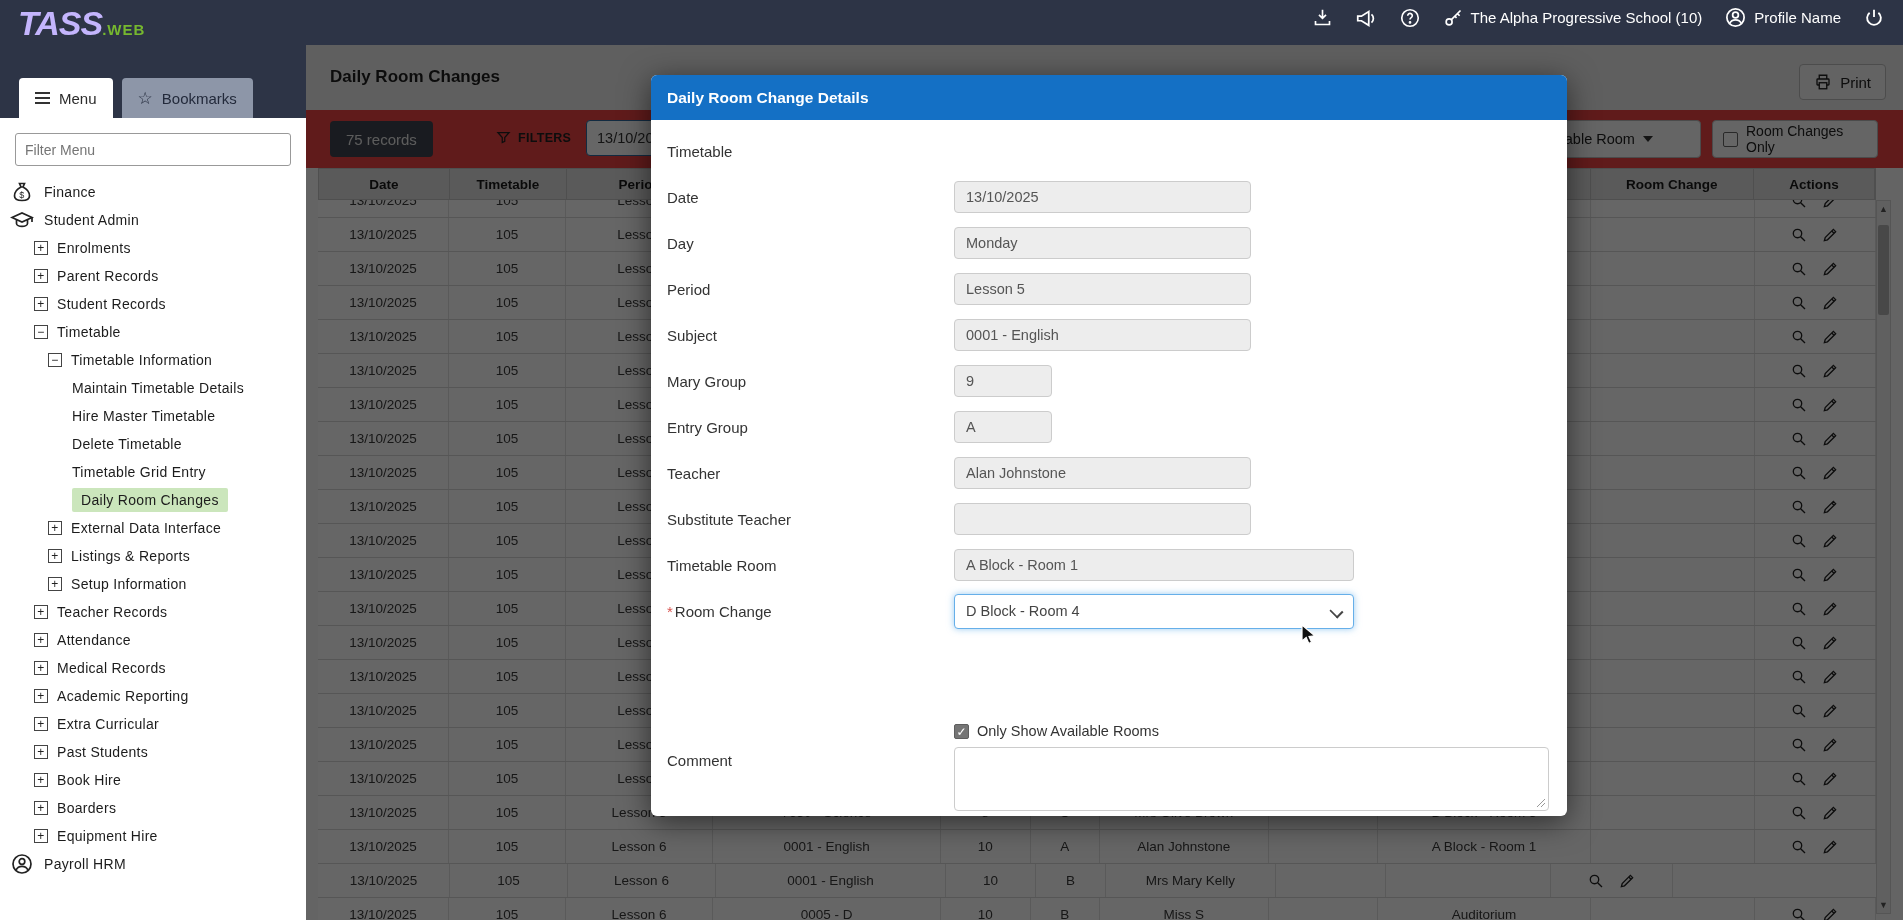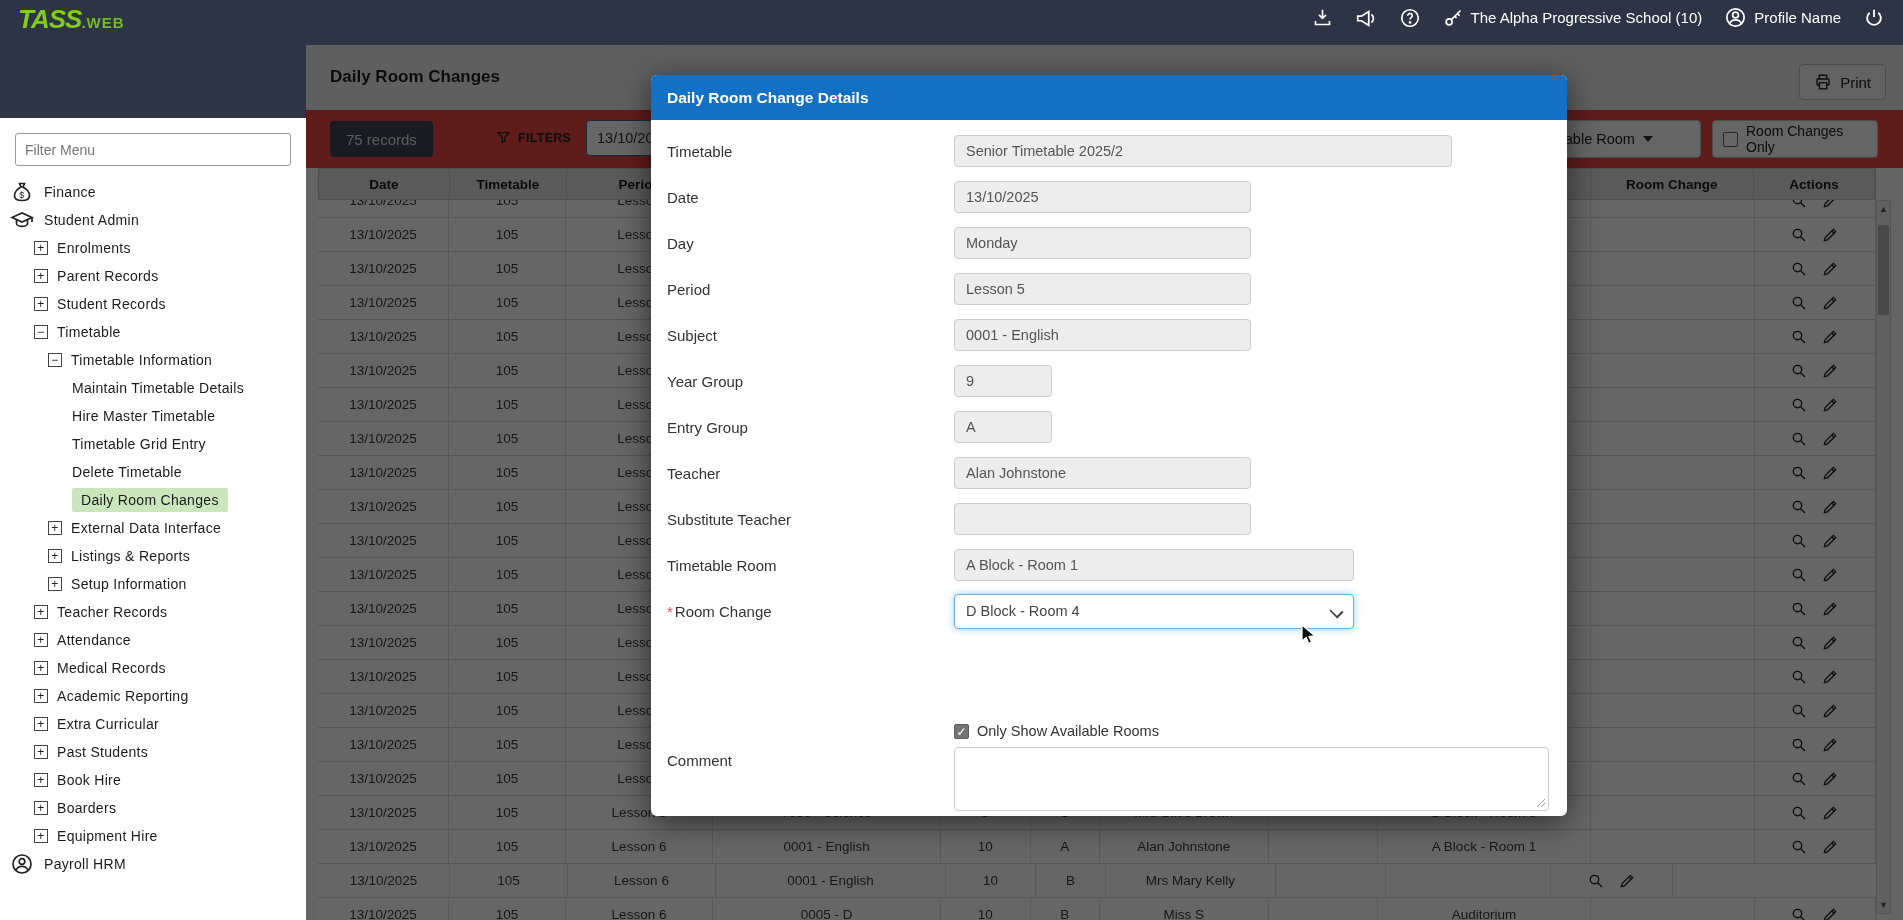--- a/index.html
+++ b/index.html
@@ -9,21 +9,21 @@
   
   .topbar{position:absolute;left:0;top:0;width:1903px;height:45px;background:#2d3446;z-index:30;}
   .topbar .right{position:absolute;right:18px;top:0;height:35px;display:flex;align-items:center;gap:22px;color:#fff;}
   .tb-item{display:flex;align-items:center;gap:7px;font-size:15px;color:#fff;cursor:pointer;}
   .tb-item svg{display:block;}
 
   
   .sidebar{position:absolute;left:0;top:0;width:306px;height:920px;background:#fff;z-index:40;}
   .sidebar-top{position:absolute;left:0;top:0;width:306px;height:118px;background:#2d3446;}
   .logo{position:absolute;left:18px;top:6px;line-height:1;white-space:nowrap;}
-  .logo .main{font-size:26px;font-weight:900;font-style:italic;color:#84cc16;letter-spacing:-1px;}
+  .logo .main{font-size:34px;font-weight:900;font-style:italic;color:#c4b5fd;letter-spacing:-1px;}
   .logo .suffix{font-size:15px;font-weight:800;color:#76b82f;letter-spacing:1px;}
   .tabs{position:absolute;left:19px;bottom:0;display:flex;gap:9px;}
   .tab{height:40px;display:flex;align-items:center;gap:9px;padding:0 16px;font-size:15px;
        border-radius:4px 4px 0 0;cursor:pointer;}
   .tab.active{background:#fff;color:#2b2b2b;}
   .tab.inactive{background:#8d96a8;color:#232a3b;}
   .burger{display:flex;flex-direction:column;gap:3px;}
   .burger i{display:block;width:15px;height:2px;background:#333;}
   .star{font-size:17px;line-height:1;}
   .sb-filter{position:absolute;left:15px;top:133px;width:276px;height:33px;box-sizing:border-box;
@@ -705,20 +705,34 @@
     </div>
   </div>
 
   <div class="dim"></div>
 
   <div class="sidebar">
     <div class="sidebar-top">
       <div class="logo">
         <span class="main">TASS</span><span class="suffix">.WEB</span>
       </div>
+      <div class="tabs">
+        <div class="tab active">
+          <span class="burger">
+              <i></i>
+              <i></i>
+              <i></i>
+            </span>
+          <span>Menu</span>
+        </div>
+        <div class="tab inactive">
+          <span class="star">☆</span>
+          <span>Bookmarks</span>
+        </div>
+      </div>
     </div>
     <input class="sb-filter" placeholder="Filter Menu" style="">
     <div class="tree">
         <div class="ti lvl0">
           <svg class="ic" viewBox="0 0 24 24" fill="none" stroke="#222" stroke-width="1.7">
             <path d="M9.5 3.5 11 7h2l1.5-3.5h-5z"></path>
             <path d="M11 7c-4 2-6.5 5.5-6.5 9 0 3 3 4.5 7.5 4.5s7.5-1.5 7.5-4.5c0-3.5-2.5-7-6.5-9"></path>
             <text x="12" y="17.5" font-size="9" text-anchor="middle" fill="#222" stroke="none" font-family="Liberation Sans">$</text>
           </svg>
           <span class="lbl">Finance</span>
@@ -751,24 +765,24 @@
           <span class="box">−</span>
           <span class="lbl">Timetable Information</span>
         </div>
         <div class="ti lvl3">
           <span class="lbl">Maintain Timetable Details</span>
         </div>
         <div class="ti lvl3">
           <span class="lbl">Hire Master Timetable</span>
         </div>
         <div class="ti lvl3">
+          <span class="lbl">Delete Timetable</span>
+        </div>
+        <div class="ti lvl3">
           <span class="lbl">Timetable Grid Entry</span>
-        </div>
-        <div class="ti lvl3">
-          <span class="lbl">Delete Timetable</span>
         </div>
         <div class="ti lvl3">
           <span class="lbl sel">Daily Room Changes</span>
         </div>
         <div class="ti lvl2">
           <span class="box">+</span>
           <span class="lbl">External Data Interface</span>
         </div>
         <div class="ti lvl2">
           <span class="box">+</span>
@@ -825,40 +839,39 @@
       </div>
   </div>
 
   <div class="modal">
     <div class="modal-header">
       <span class="modal-title">Daily Room Change Details</span>
     </div>
     <div class="mfields">
         <div class="frow" style="top: 0px;">
           <div class="flabel">Timetable</div>
-          <div class="fin" style="width: 498px;">Senior Timetable 2025/2</div>
         </div>
         <div class="frow" style="top: 46px;">
           <div class="flabel">Date</div>
           <div class="fin" style="width: 297px;">13/10/2025</div>
         </div>
         <div class="frow" style="top: 92px;">
           <div class="flabel">Day</div>
           <div class="fin" style="width: 297px;">Monday</div>
         </div>
         <div class="frow" style="top: 138px;">
           <div class="flabel">Period</div>
           <div class="fin" style="width: 297px;">Lesson 5</div>
         </div>
         <div class="frow" style="top: 184px;">
           <div class="flabel">Subject</div>
           <div class="fin" style="width: 297px;">0001 - English</div>
         </div>
         <div class="frow" style="top: 230px;">
-          <div class="flabel">Year Group</div>
+          <div class="flabel">Mary Group</div>
           <div class="fin" style="width: 98px;">9</div>
         </div>
         <div class="frow" style="top: 276px;">
           <div class="flabel">Entry Group</div>
           <div class="fin" style="width: 98px;">A</div>
         </div>
         <div class="frow" style="top: 322px;">
           <div class="flabel">Teacher</div>
           <div class="fin" style="width: 297px;">Alan Johnstone</div>
         </div>

